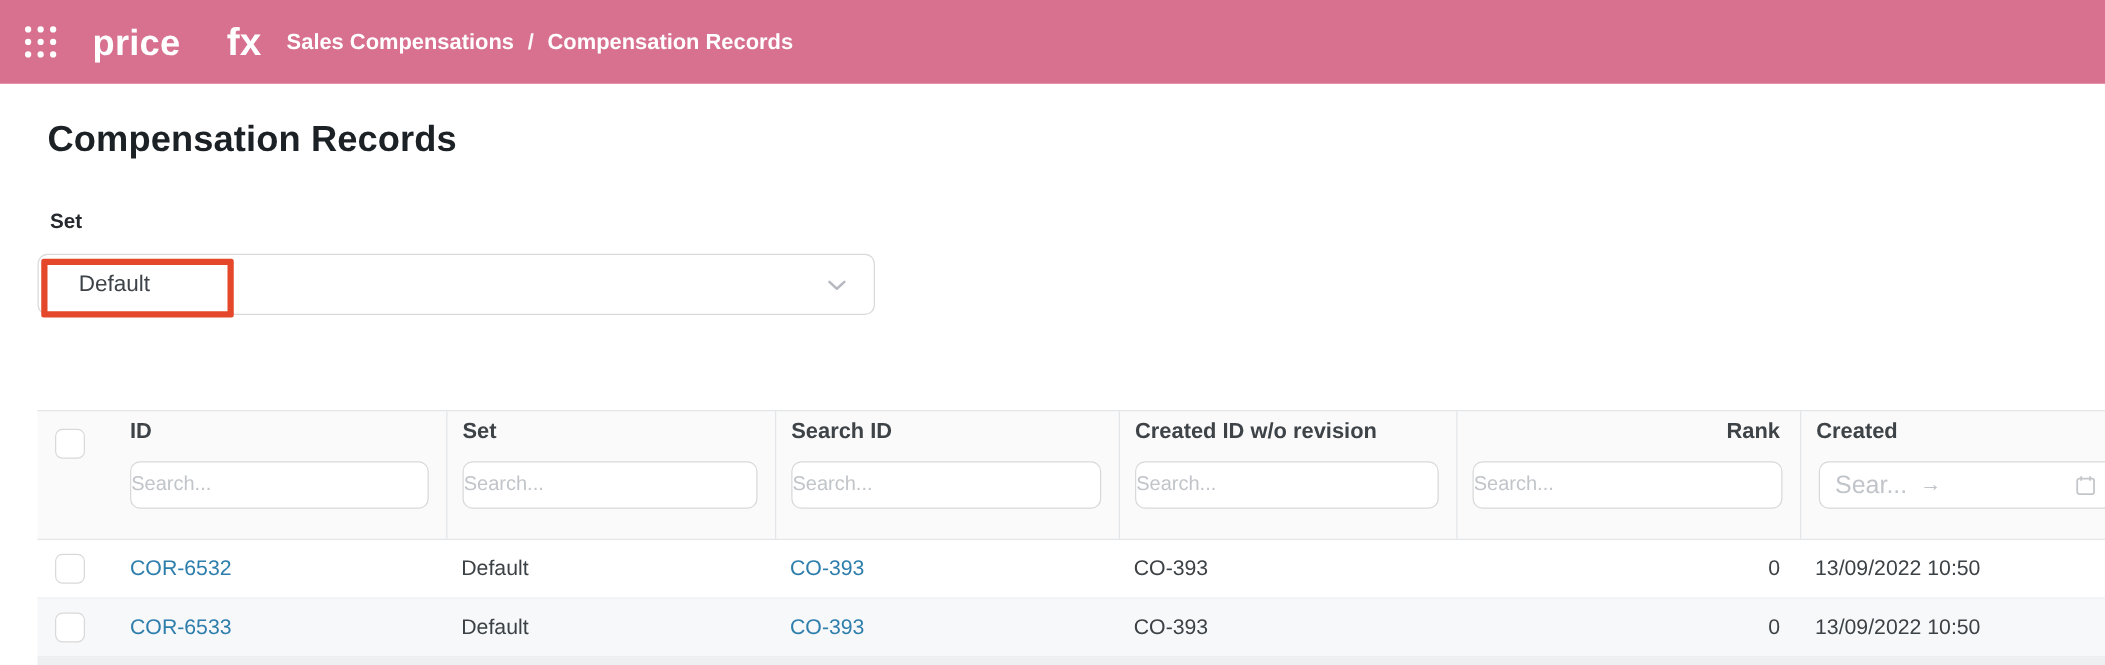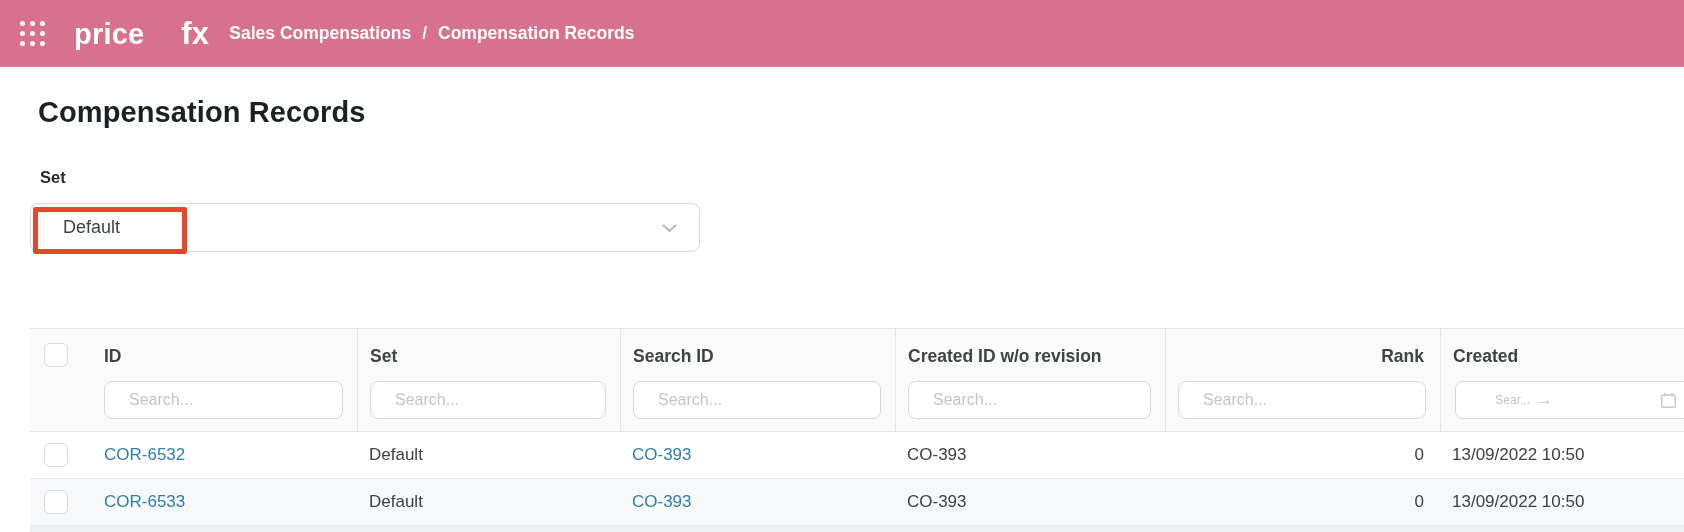--- a/index.html
+++ b/index.html
@@ -80,51 +80,51 @@
   .th.divided { border-left: 1px solid #e3e5e8; }
   .col-check   { width: 62px;  flex: 0 0 auto; }
   .col-id      { width: 265px; flex: 0 0 auto; }
   .col-set     { width: 263px; flex: 0 0 auto; }
   .col-source  { width: 275px; flex: 0 0 auto; }
   .col-worev   { width: 270px; flex: 0 0 auto; }
   .col-rank    { width: 275px; flex: 0 0 auto; }
   .col-created { width: 280px; flex: 1 1 auto; }
 
   .th-label {
-    margin: 14px 14px 0 12px;
+    margin: 2px 14px 0 12px;
     font-size: 17.5px; font-weight: 700; color: #3e4347;
     line-height: 26px; white-space: nowrap; overflow: hidden;
     cursor: pointer;
   }
   .th-label.right { text-align: right; margin-right: 16px; }
   .search-input {
     display: block;
     margin: 12px 14px 0 12px;
     width: calc(100% - 26px); height: 38px;
     border: 1px solid #d9d9d9; border-radius: 8px;
     background: #fff;
-    padding: 0 24px;
+    padding: 0 0;
     font-family: "Liberation Sans", sans-serif;
     font-size: 16px; color: #3d4348;
     outline: none;
   }
   .search-input::placeholder { color: #c1c5c9; opacity: 1; }
 
   .created-filter {
     margin: 12px 0 0 14px;
     width: 236px; height: 38px;
     border: 1px solid #d9d9d9; border-radius: 8px;
     background: #fff;
     display: flex; align-items: center;
     padding: 0 12px;
   }
   .created-filter input {
     border: none; outline: none; width: 62px;
     font-family: "Liberation Sans", sans-serif;
-    font-size: 12px; color: #3d4348; background: transparent; text-align: right;
+    font-size: 20px; color: #3d4348; background: transparent;
   }
   .created-filter input::placeholder { color: #c1c5c9; opacity: 1; }
   .range-arrow { color: #c1c5c9; font-size: 17px; margin-left: 6px; }
   .created-filter .spacer { flex: 1; }
   .calendar-icon { flex: 0 0 auto; cursor: pointer; }
 
   .checkbox {
     display: block;
     width: 24px; height: 24px;
     margin: 14px 0 0 14px;

